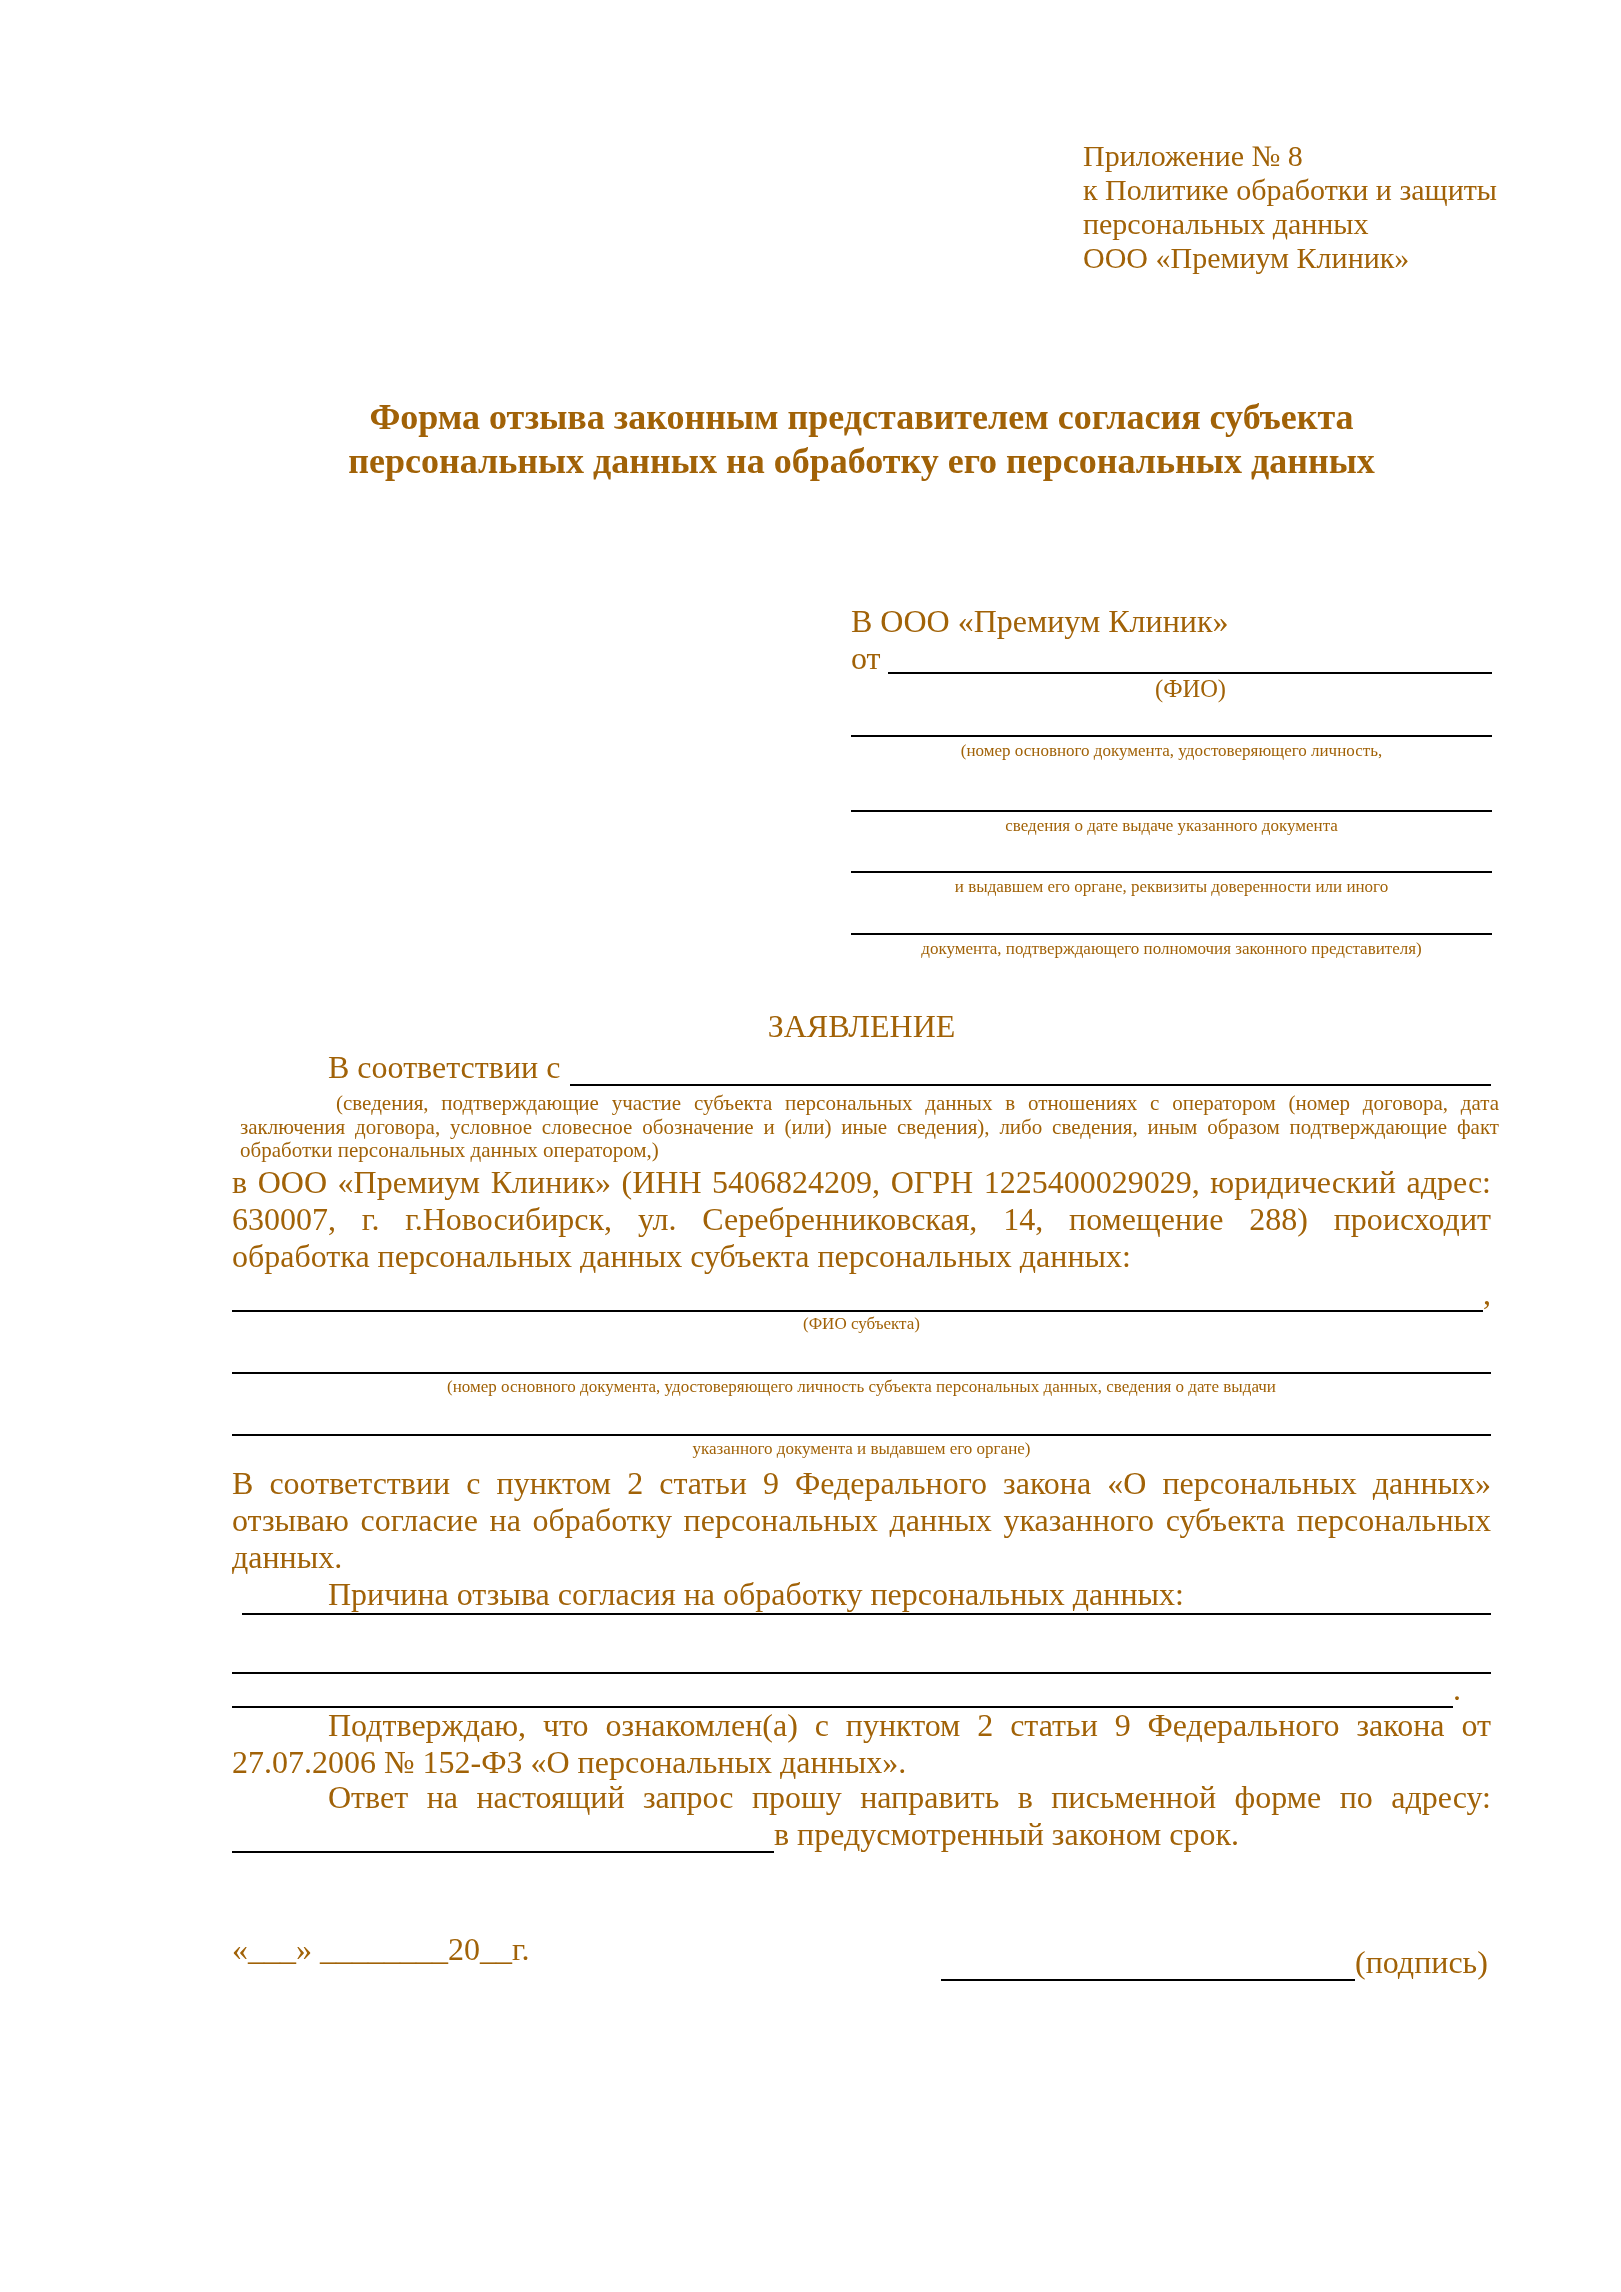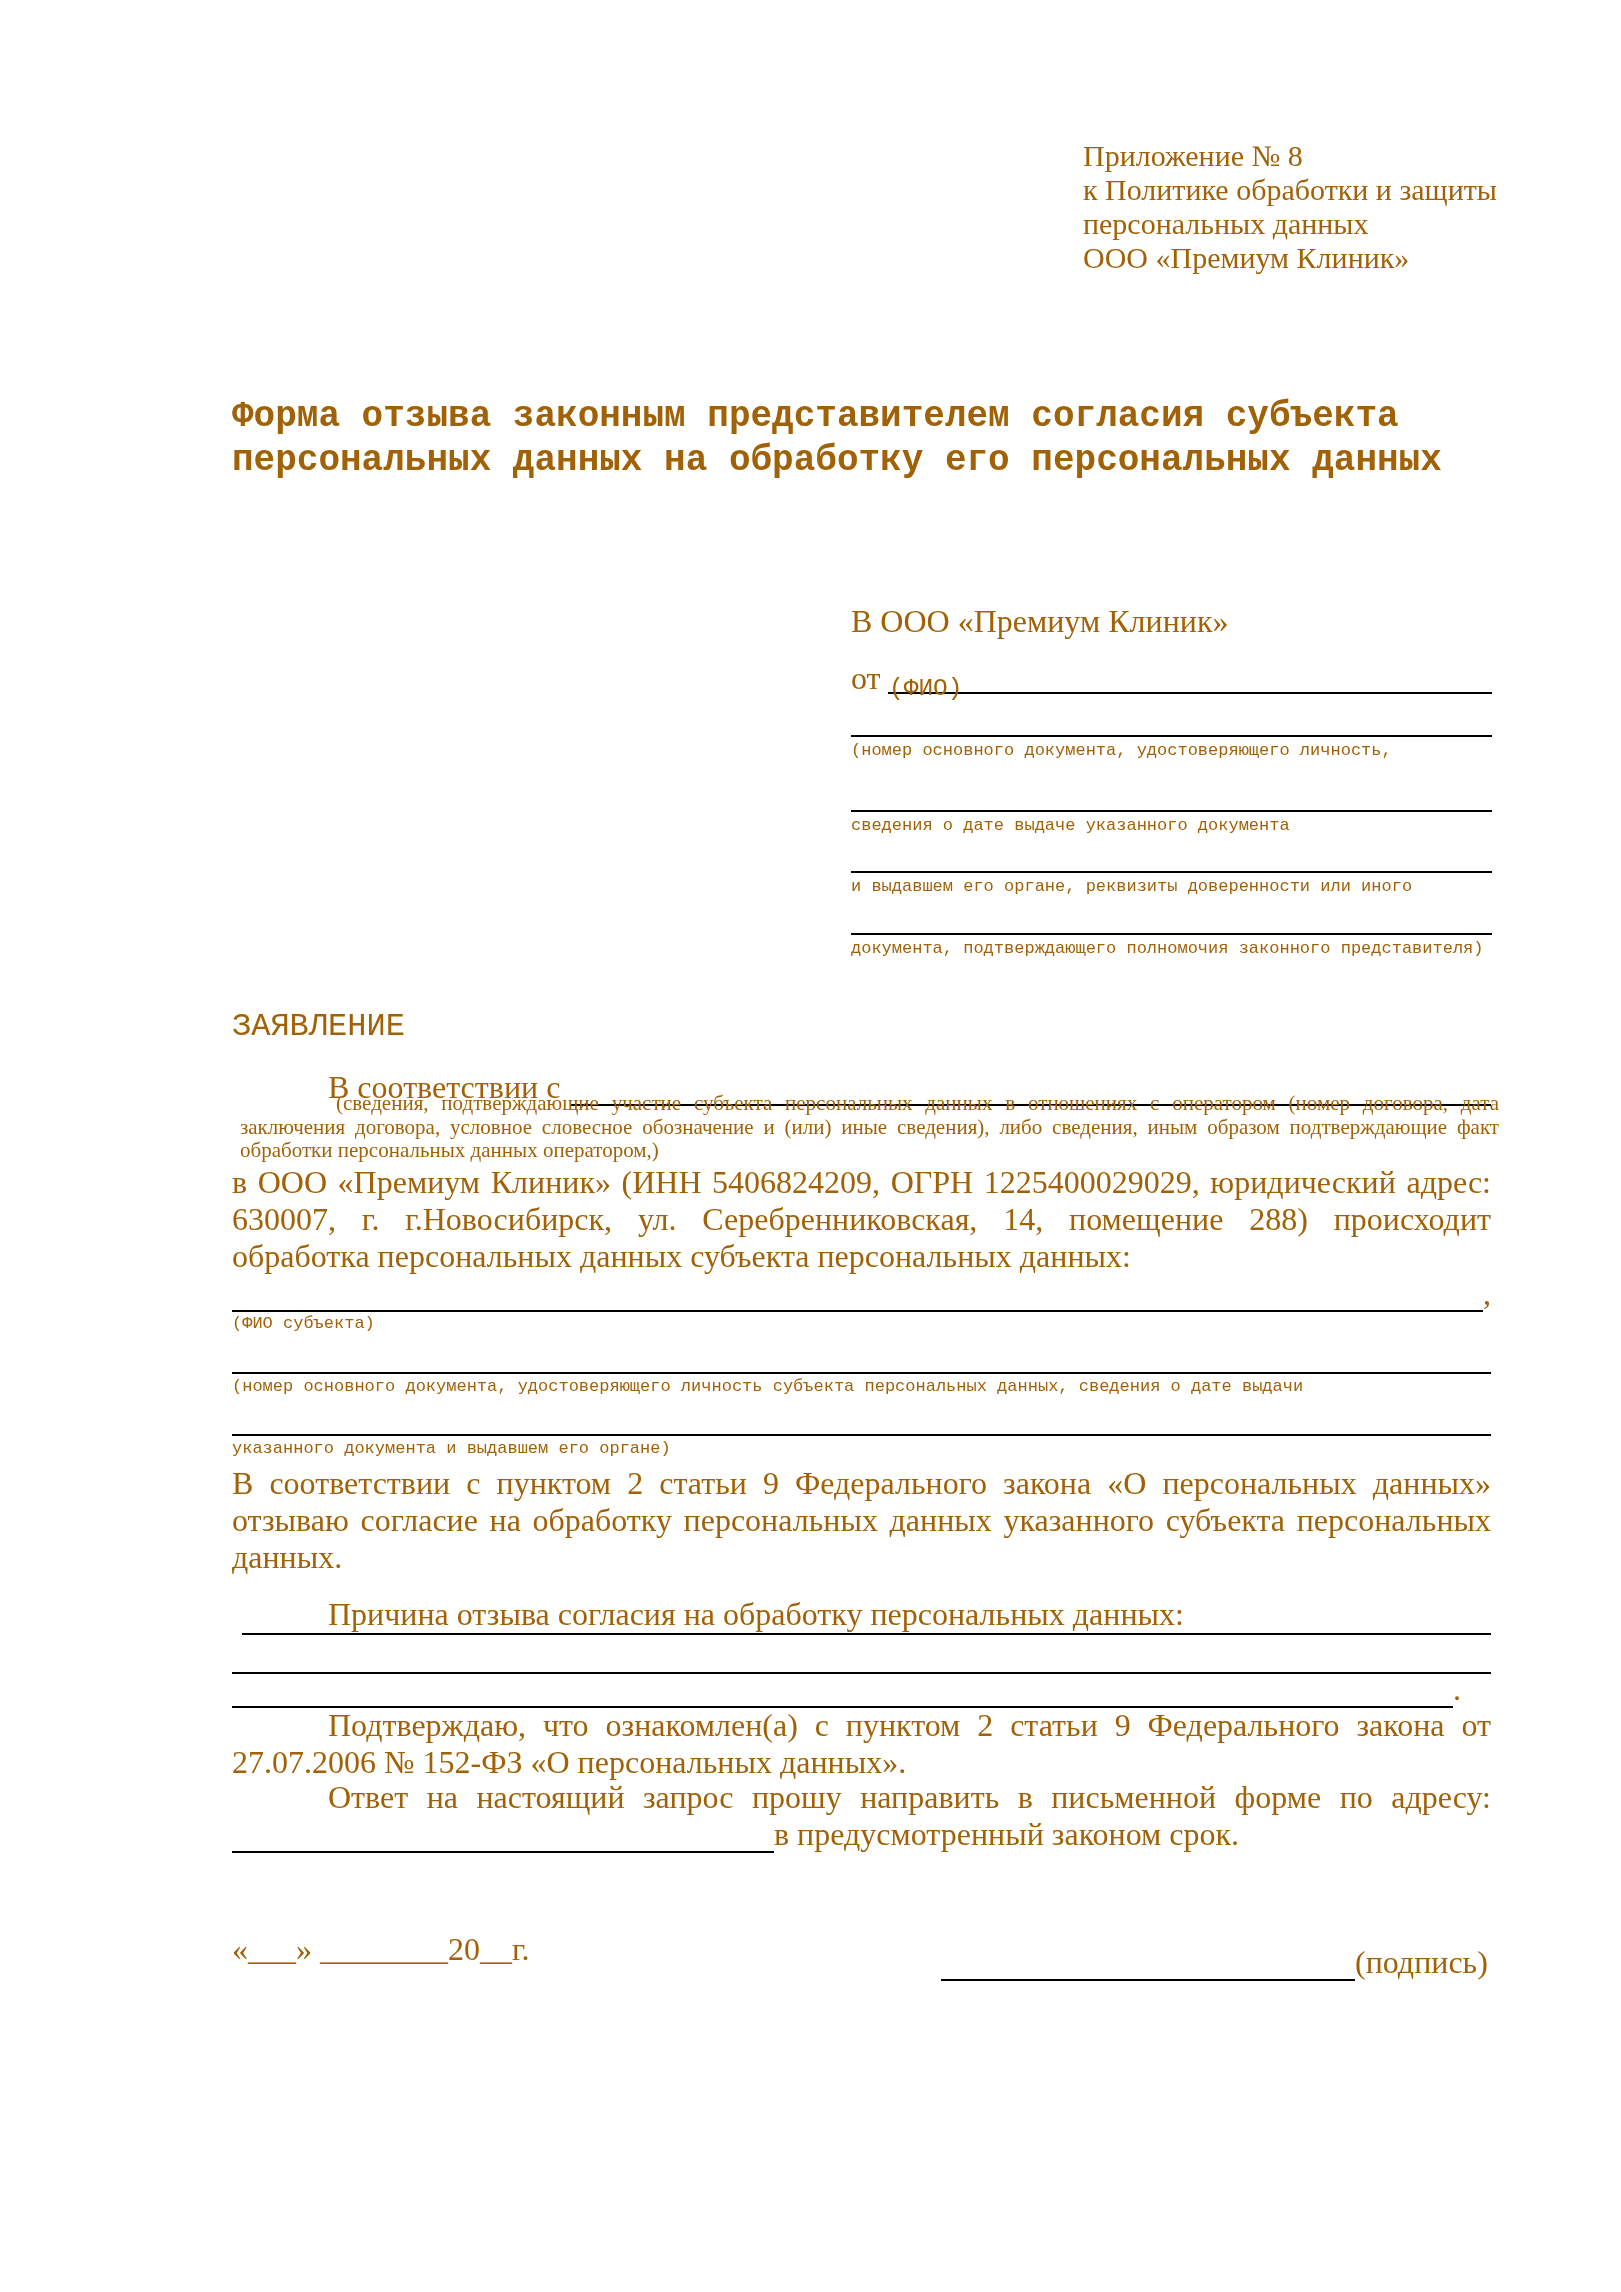--- a/index.html
+++ b/index.html
@@ -8,29 +8,29 @@
     width:1621px;height:2293px;
     background:#ffffff;
     color:#a16207;
     font-family:"Liberation Serif", serif;
     margin:0 auto;
     overflow:hidden;
   }
   .abs{position:absolute;}
   .body-text{font-size:32px;line-height:37px;}
   .small-cap{font-size:17px;line-height:21.6px;white-space:nowrap;}
-  .center{font-family:Liberation Mono, monospace;}
+  .center{text-align:center;}
   .justify{text-align:justify;}
   .justify-last{text-align:justify;text-align-last:justify;}
   .indent{text-indent:96px;}
   .bold{font-weight:bold;}
   
   .bl{border-bottom:2.9px solid #000;height:0;}
   
-  .row{display:flex;margin-top:20px;}
+  .row{display:flex;}
   .fill{flex:1;border-bottom:2.9px solid #000;}
   .row-bottom{display:flex;align-items:flex-end;}
   .fill-fixed{border-bottom:2.9px solid #000;height:0;}
   .nowrap{white-space:nowrap;}
 </style>
 </head>
 <body>
 
 <div class="page">
 

